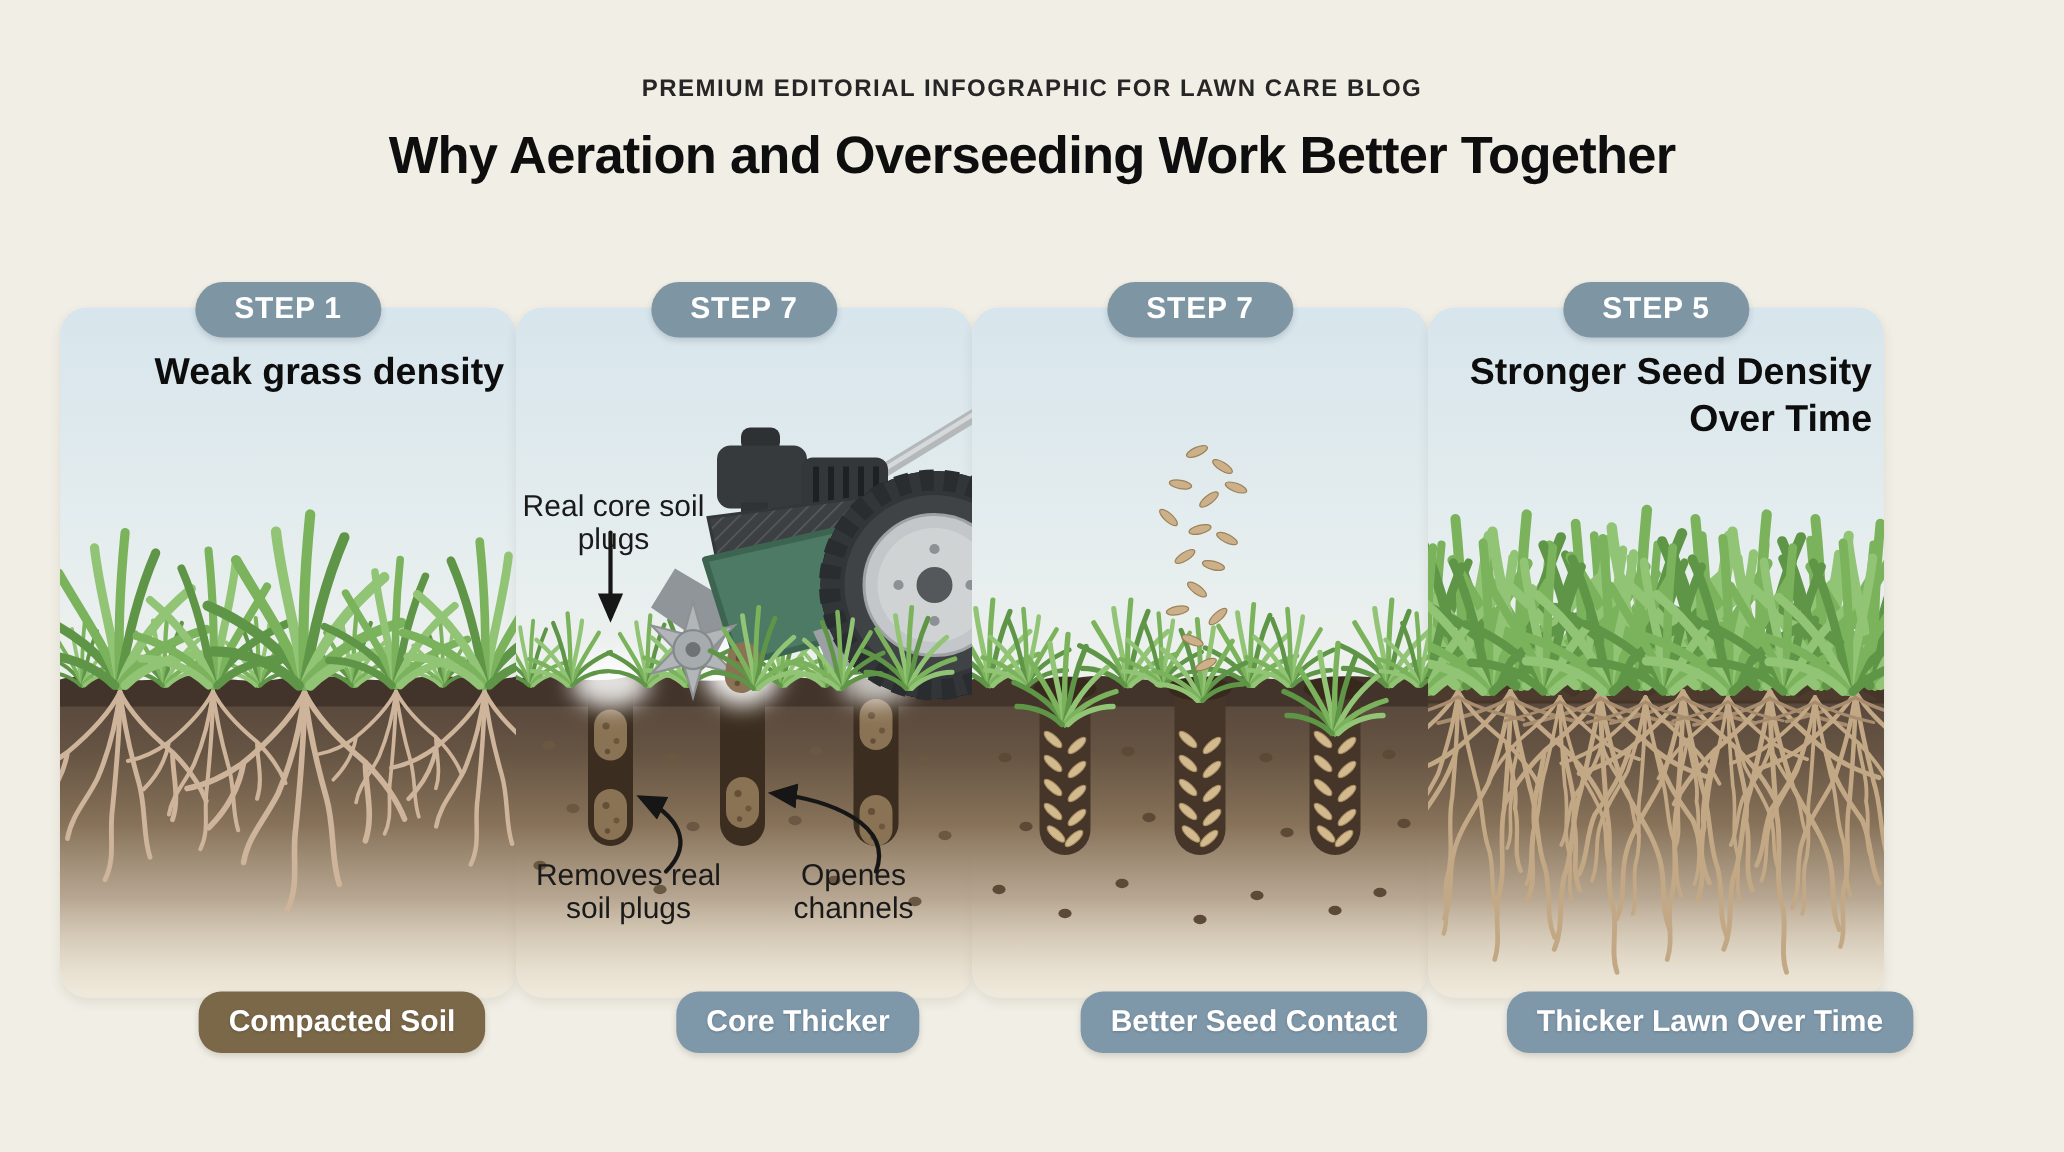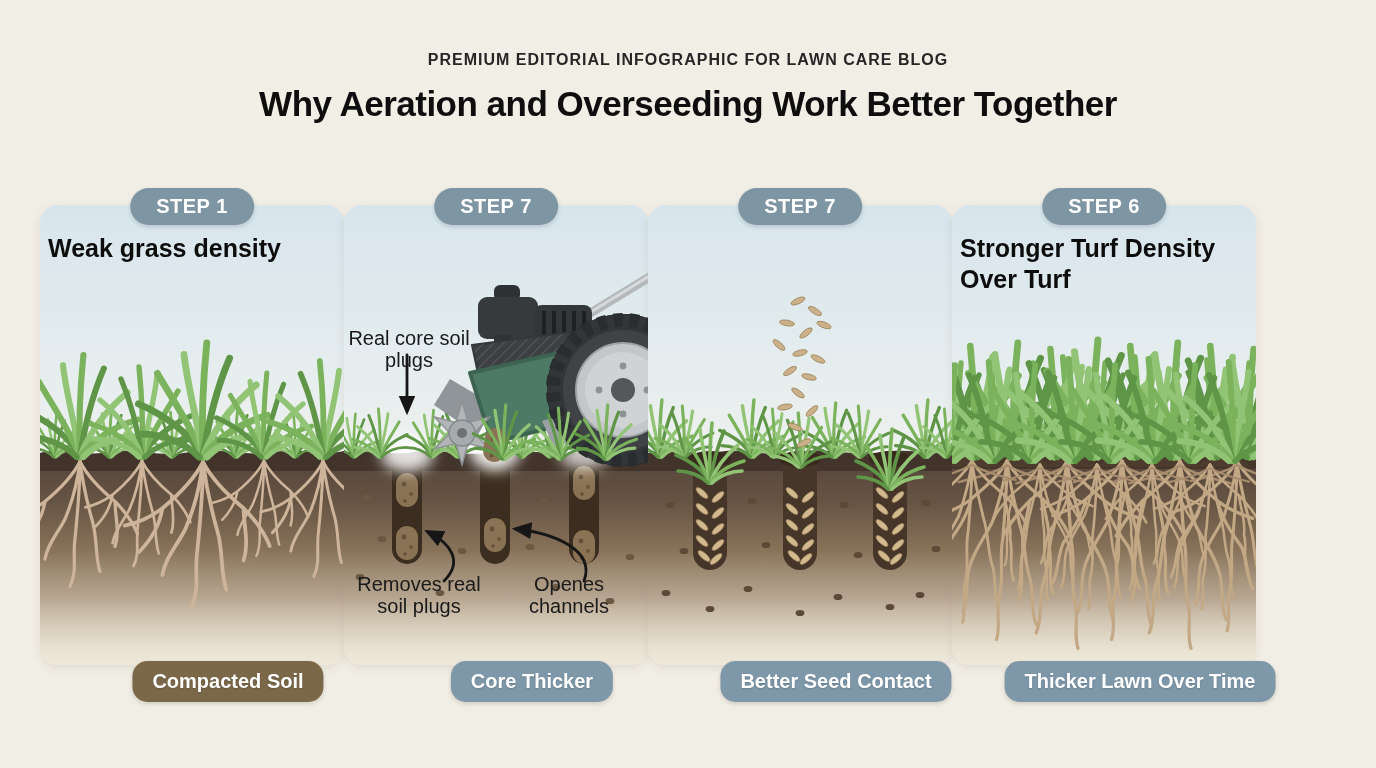--- a/index.html
+++ b/index.html
@@ -12,21 +12,21 @@
   .panels{position:absolute;left:40px;top:205px;display:flex;}
   .panel{position:relative;width:304px;height:460px;border-radius:18px;
          background:linear-gradient(180deg,#d7e5ec 0%,#e3ecee 30%,#edf1ee 52%,#e7dfd1 80%,#efe9db 100%);
          box-shadow:0 3px 8px rgba(70,60,40,0.10);}
   .scene{position:absolute;inset:0;border-radius:18px;overflow:hidden;z-index:1;}
   .scene svg{display:block;width:304px;height:460px;}
   .step-pill{position:absolute;top:-17px;left:50%;transform:translateX(-50%);z-index:5;
          background:#7e95a4;color:#fff;font-weight:700;font-size:20px;letter-spacing:.5px;
          padding:7px 26px;border-radius:22px;white-space:nowrap;
          box-shadow:0 2px 4px rgba(40,50,60,.18);}
-  .panel-title{position:absolute;top:28px;left:0;width:100%;z-index:2;text-align:left;
+  .panel-title{position:absolute;top:28px;left:0;width:100%;z-index:2;text-align:right;
          font-size:25px;font-weight:700;color:#0d0d0d;line-height:1.22;padding:0 8px;box-sizing:border-box;}
   .footer-pill{position:absolute;bottom:-37px;left:50%;transform:translateX(-50%);z-index:5;
          color:#fff;font-weight:700;font-size:20px;padding:9px 20px;border-radius:15px;
          white-space:nowrap;text-shadow:0 1px 2px rgba(0,0,0,.18);
          box-shadow:0 2px 4px rgba(60,55,40,.18);margin-left:36px;}
   .ann{position:absolute;z-index:4;font-size:20px;line-height:1.12;color:#1a1a1a;text-align:center;}
   .ann-top{left:2px;top:122px;width:126px;}
   .ann-bl{left:2px;top:368px;width:146px;}
   .ann-br{left:166px;top:368px;width:118px;}
   
@@ -348,22 +348,22 @@
             <use href="#seed" transform="translate(164,206) rotate(-42)"></use>
             <use href="#seed" transform="translate(147,222) rotate(22)"></use>
             <use href="#seed" transform="translate(156,238) rotate(-26)"></use>
           </g>
         </svg>
       </div>
       <div class="footer-pill" style="background: rgb(126, 152, 170);">Better Seed Contact</div>
     </div>
 
     <div class="panel">
-      <div class="step-pill">STEP 6</div>
-      <div class="panel-title">Stronger Turf Density Over Turf</div>
+      <div class="step-pill">STEP 5</div>
+      <div class="panel-title">Stronger Seed Density Over Time</div>
       <div class="scene">
         <svg viewBox="0 0 304 460">
           <rect x="0" y="250" width="304" height="210" fill="url(#soilGrad)"></rect>
           <use href="#surf" y="240" fill="#46362a"></use>
           <g fill="#4d3b2d">
             <path d="M-6,262 Q22,240 50,262 Z"></path>
               <path d="M44,262 Q72,240 100,262 Z"></path>
             <path d="M94,262 Q122,240 150,262 Z"></path>
               <path d="M144,262 Q172,240 200,262 Z"></path>
             <path d="M194,262 Q222,240 250,262 Z"></path>

